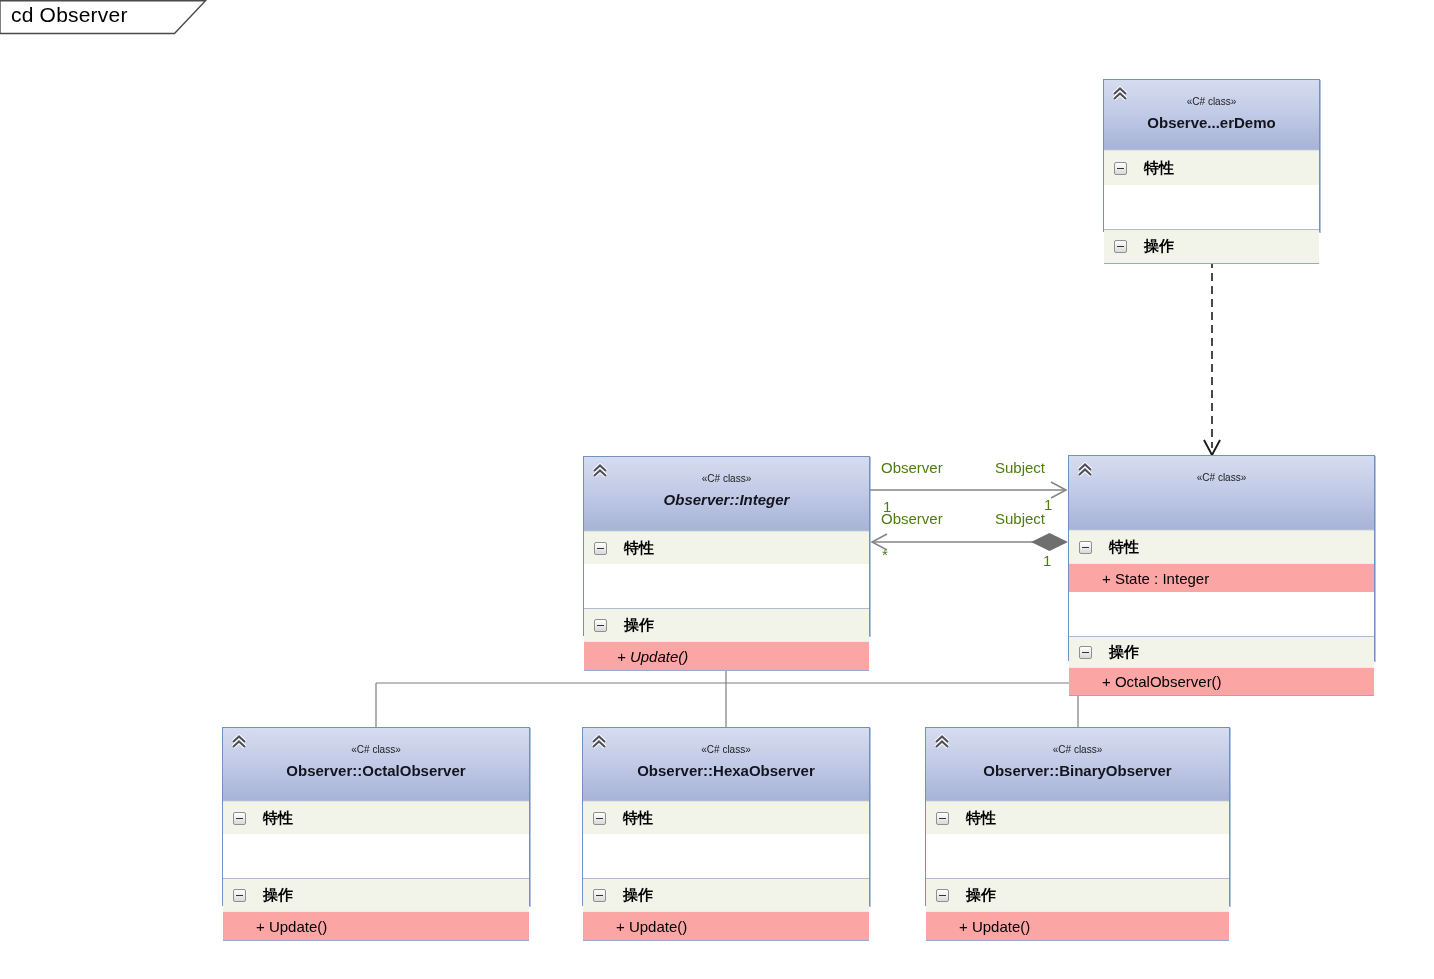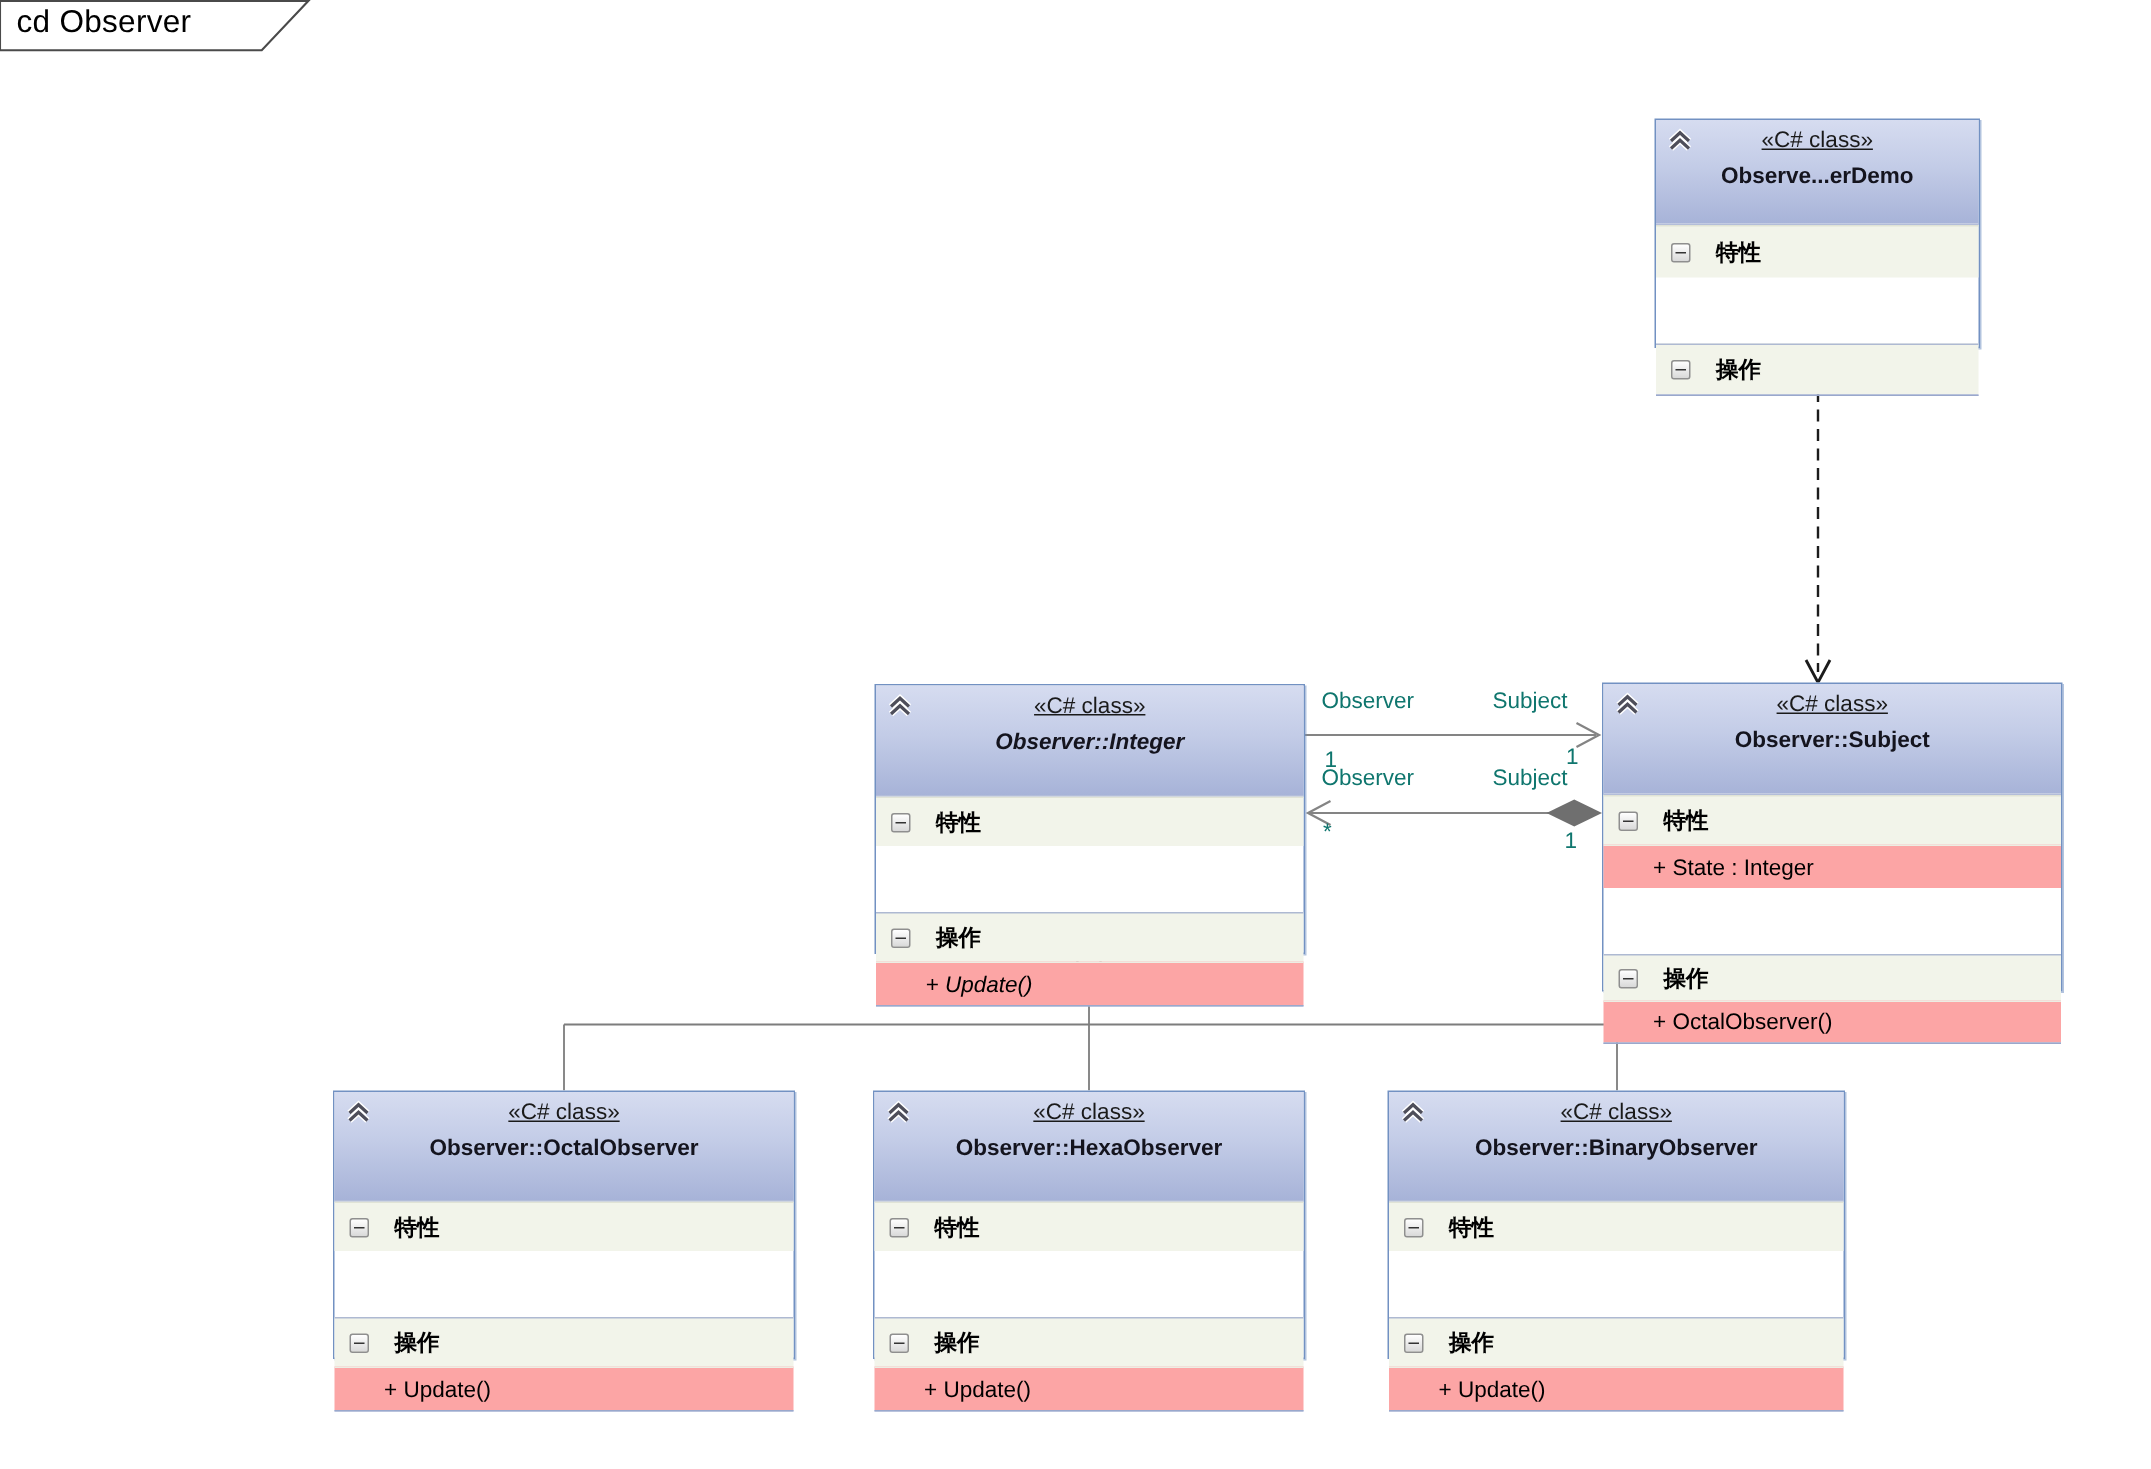--- a/index.html
+++ b/index.html
@@ -13,37 +13,37 @@
   .frame-tab { position:absolute; left:0; top:0; width:220px; height:40px; }
   .frame-tab-label {
     position:absolute; left:11px; top:3px; font-size:21px; color:#000;
     letter-spacing:0.2px; white-space:nowrap;
   }
 
   
   svg.overlay { position:absolute; left:0; top:0; pointer-events:none; }
 
   .edge-label {
-    position:absolute; font-size:15px; color:#0f766e; white-space:nowrap;
+    position:absolute; font-size:15px; color:#4d7c0f; white-space:nowrap;
   }
 
   
   .uml-class {
     position:absolute; display:flex; flex-direction:column;
     border:1px solid #7291c2; background:#ffffff;
     box-shadow:1px 1px 0 rgba(114,145,194,0.55);
   }
   .uml-header {
     position:relative; flex:0 0 auto;
     background:linear-gradient(180deg,#d6dcf0 0%,#c3cce7 45%,#a7b3d8 100%);
     border-bottom:1px solid #b3bdd9;
     text-align:center;
   }
   .chevron-btn { position:absolute; left:7px; top:5px; width:18px; height:18px; display:block; }
-  .stereotype { font-size:15px; color:#1a1a1a; padding-top:5px;text-decoration:underline; }
+  .stereotype { font-size:10px; color:#1a1a1a; padding-top:16px; }
   .classname  { font-size:15px; font-weight:bold; color:#14141e; padding-top:7px; }
   .classname.italic { font-style:italic; }
 
   .uml-row {
     flex:0 0 auto; display:flex; align-items:center;
     font-size:15px; color:#000;
   }
   .uml-row.group {
     background:#f2f4ea; padding-left:10px; gap:17px; font-weight:bold;
     border-top:1px solid #e0e3d6;
@@ -173,21 +173,20 @@
     <div class="uml-header" style="height:74px;">
       <span class="chevron-btn">
         <svg width="18" height="18" viewBox="0 0 18 18">
           <path d="M3,9 L9,3.5 L15,9" stroke="#ffffff" stroke-width="4.2" fill="none"></path>
           <path d="M3,14 L9,8.5 L15,14" stroke="#ffffff" stroke-width="4.2" fill="none"></path>
           <path d="M3,9 L9,3.5 L15,9" stroke="#4e4e5a" stroke-width="2.1" fill="none"></path>
           <path d="M3,14 L9,8.5 L15,14" stroke="#4e4e5a" stroke-width="2.1" fill="none"></path>
         </svg>
       </span>
       <div class="stereotype">«C# class»</div>
-      <div class="classname">Observer::Subject</div>
     </div>
     <div class="uml-row group" style="height:33px;">
       <span class="minus-box">
           <i></i>
         </span>
       <span>特性</span>
     </div>
     <div class="uml-row member" style="height:29px;">+ State : Integer</div>
     <div class="uml-row group sep-strong" style="height:31px;">
       <span class="minus-box">

